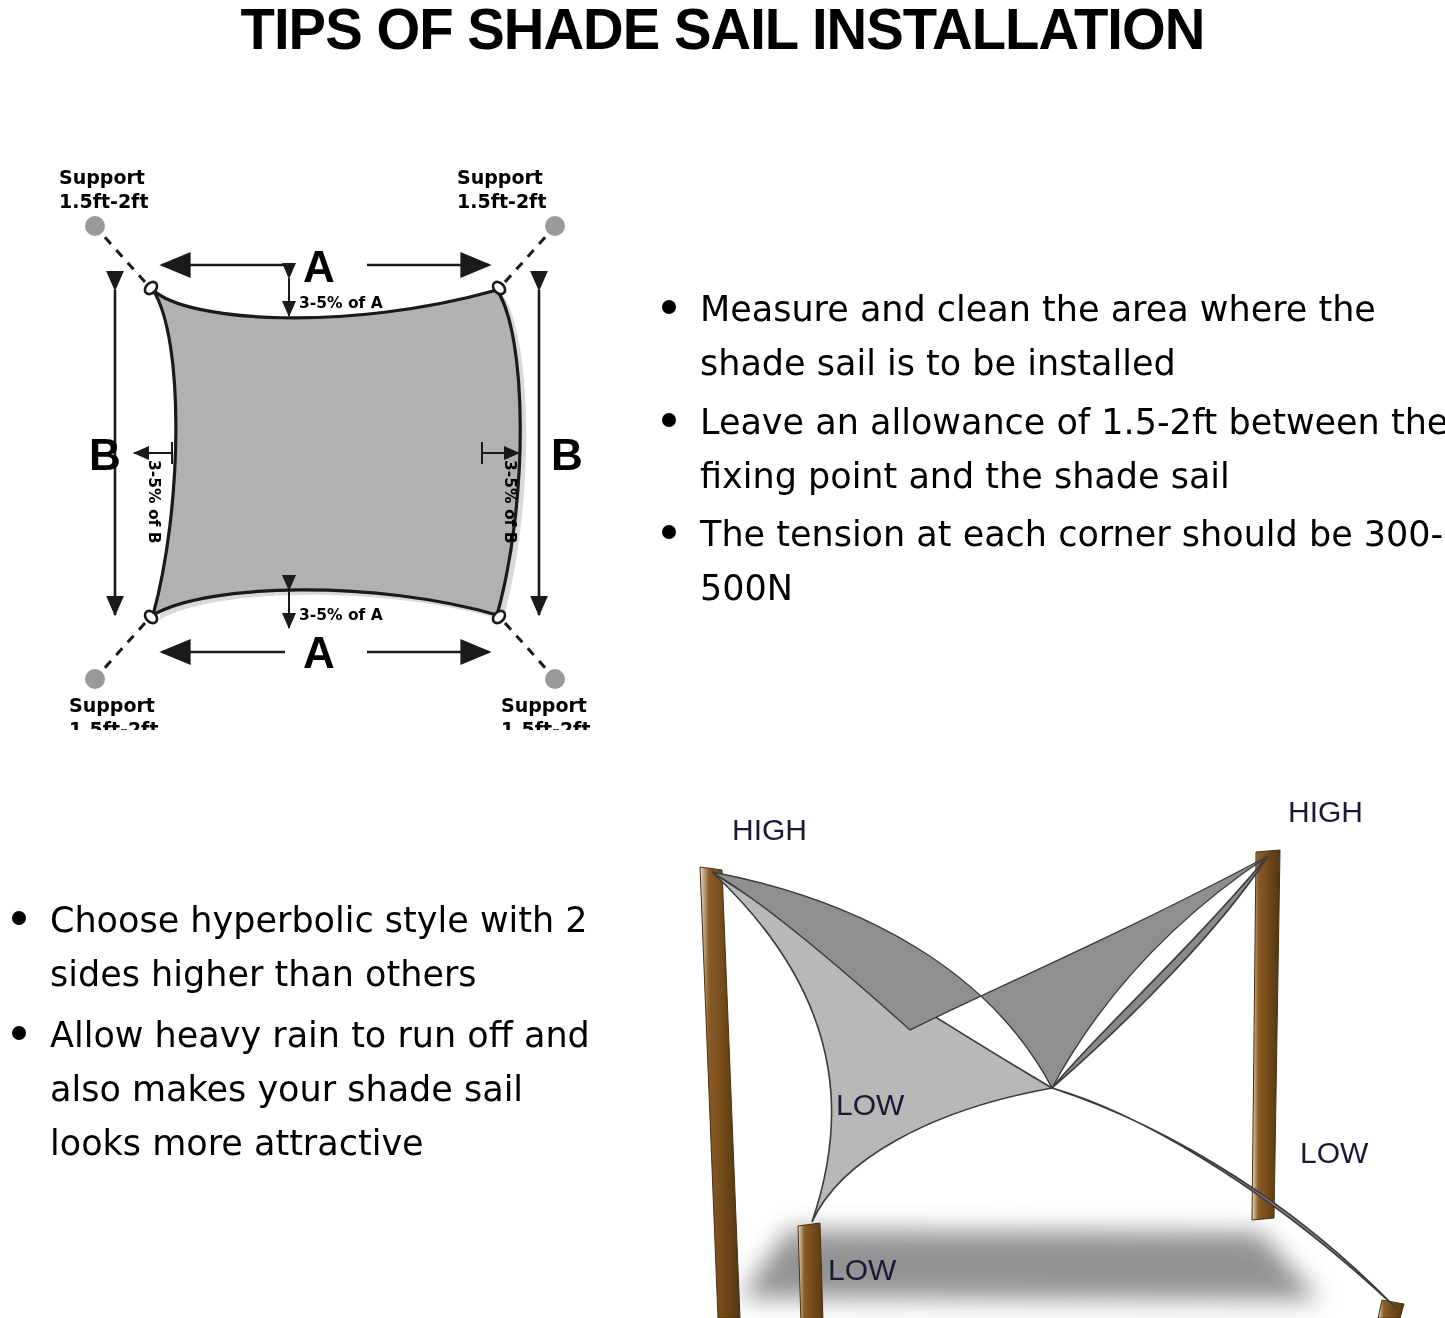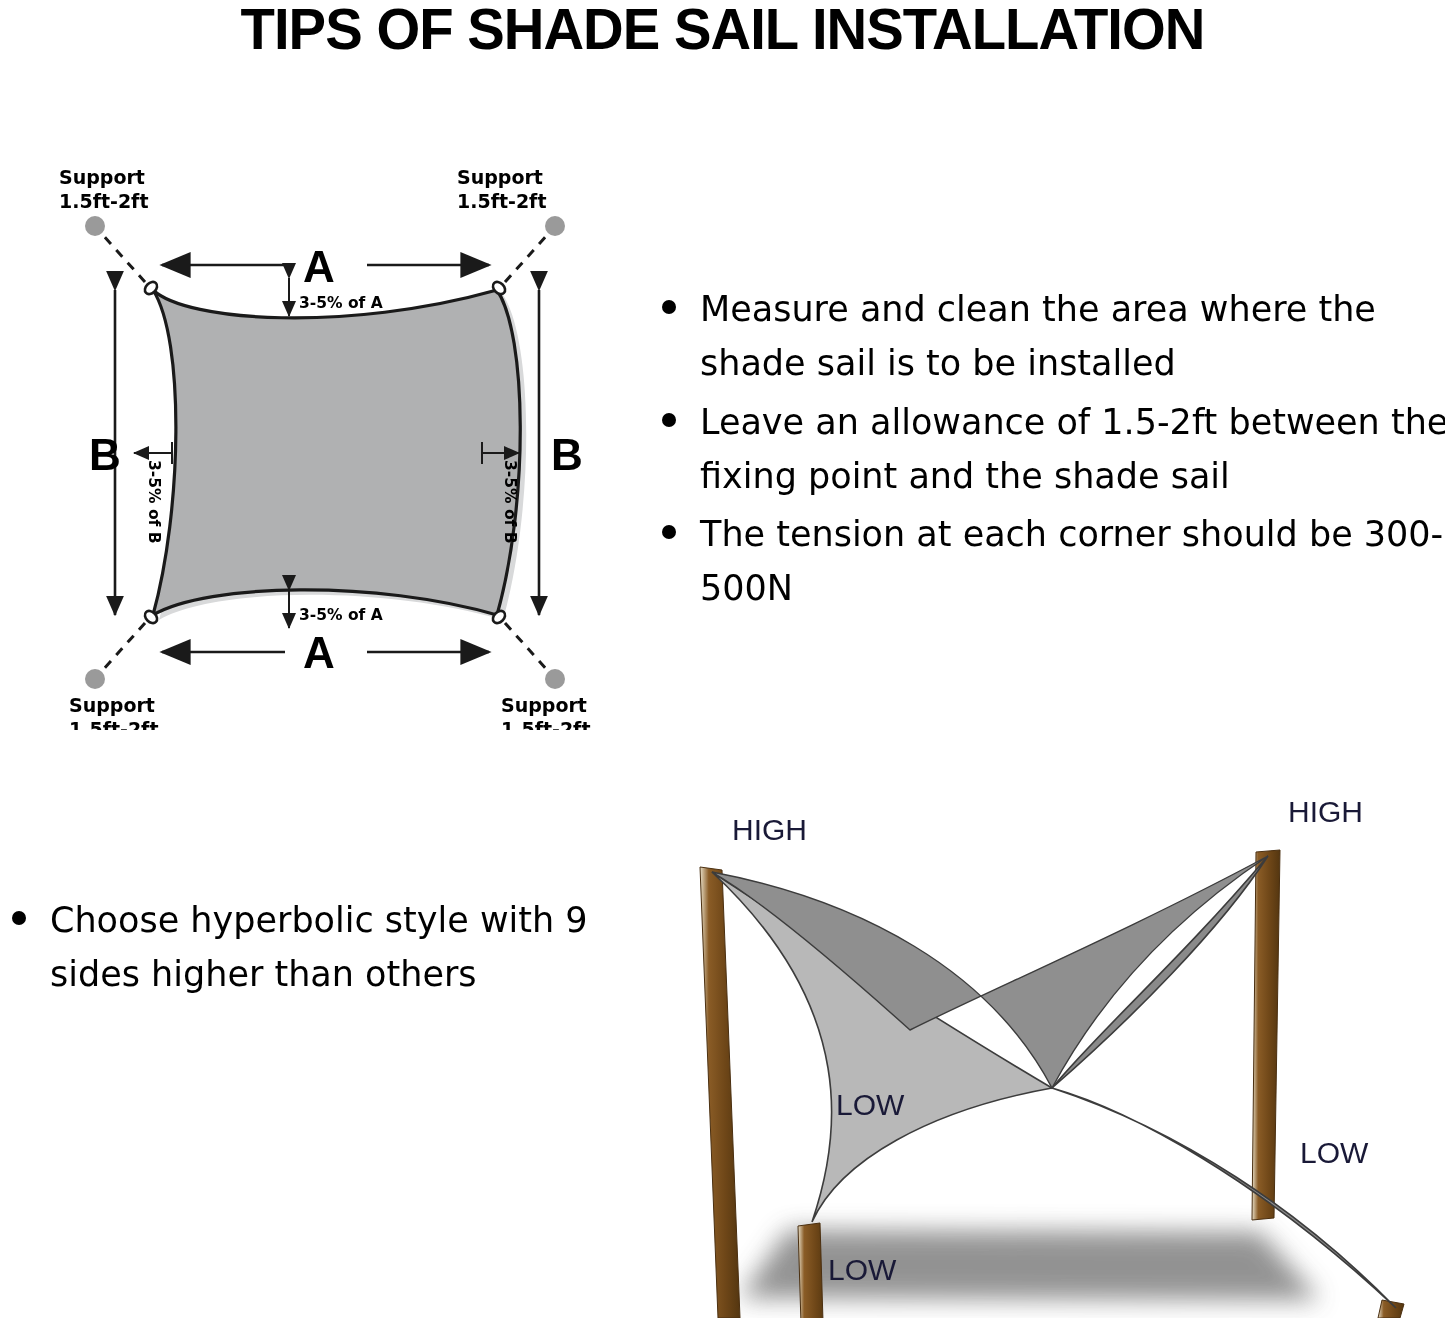--- a/index.html
+++ b/index.html
@@ -239,21 +239,22 @@
   </svg>
 </div>
 
 <ul class="bullet-list" id="bullets-right">
   <li class="bullet-item">Measure and clean the area where the shade sail is to be installed</li>
   <li class="bullet-item">Leave an allowance of 1.5-2ft between the fixing point and the shade sail</li>
   <li class="bullet-item">The tension at each corner should be 300-500N</li>
 </ul>
 
 <ul class="bullet-list" id="bullets-bottom-left">
-  <li class="bullet-item">Choose hyperbolic style with 9 sides higher than others</li>
+  <li class="bullet-item">Choose hyperbolic style with 2 sides higher than others</li>
+  <li class="bullet-item">Allow heavy rain to run off and also makes your shade sail looks more attractive</li>
 </ul>
 
 <div id="hyperbolic-diagram">
   <svg width="790" height="538" viewBox="0 0 790 538" xmlns="http://www.w3.org/2000/svg">
     <defs>
       <filter id="blurShadow" x="-25%" y="-40%" width="150%" height="190%">
         <feGaussianBlur stdDeviation="12"></feGaussianBlur>
       </filter>
       <linearGradient id="woodGrad" x1="0" y1="0" x2="1" y2="0">
         <stop offset="0%" stop-color="#e8dfc8"></stop>

